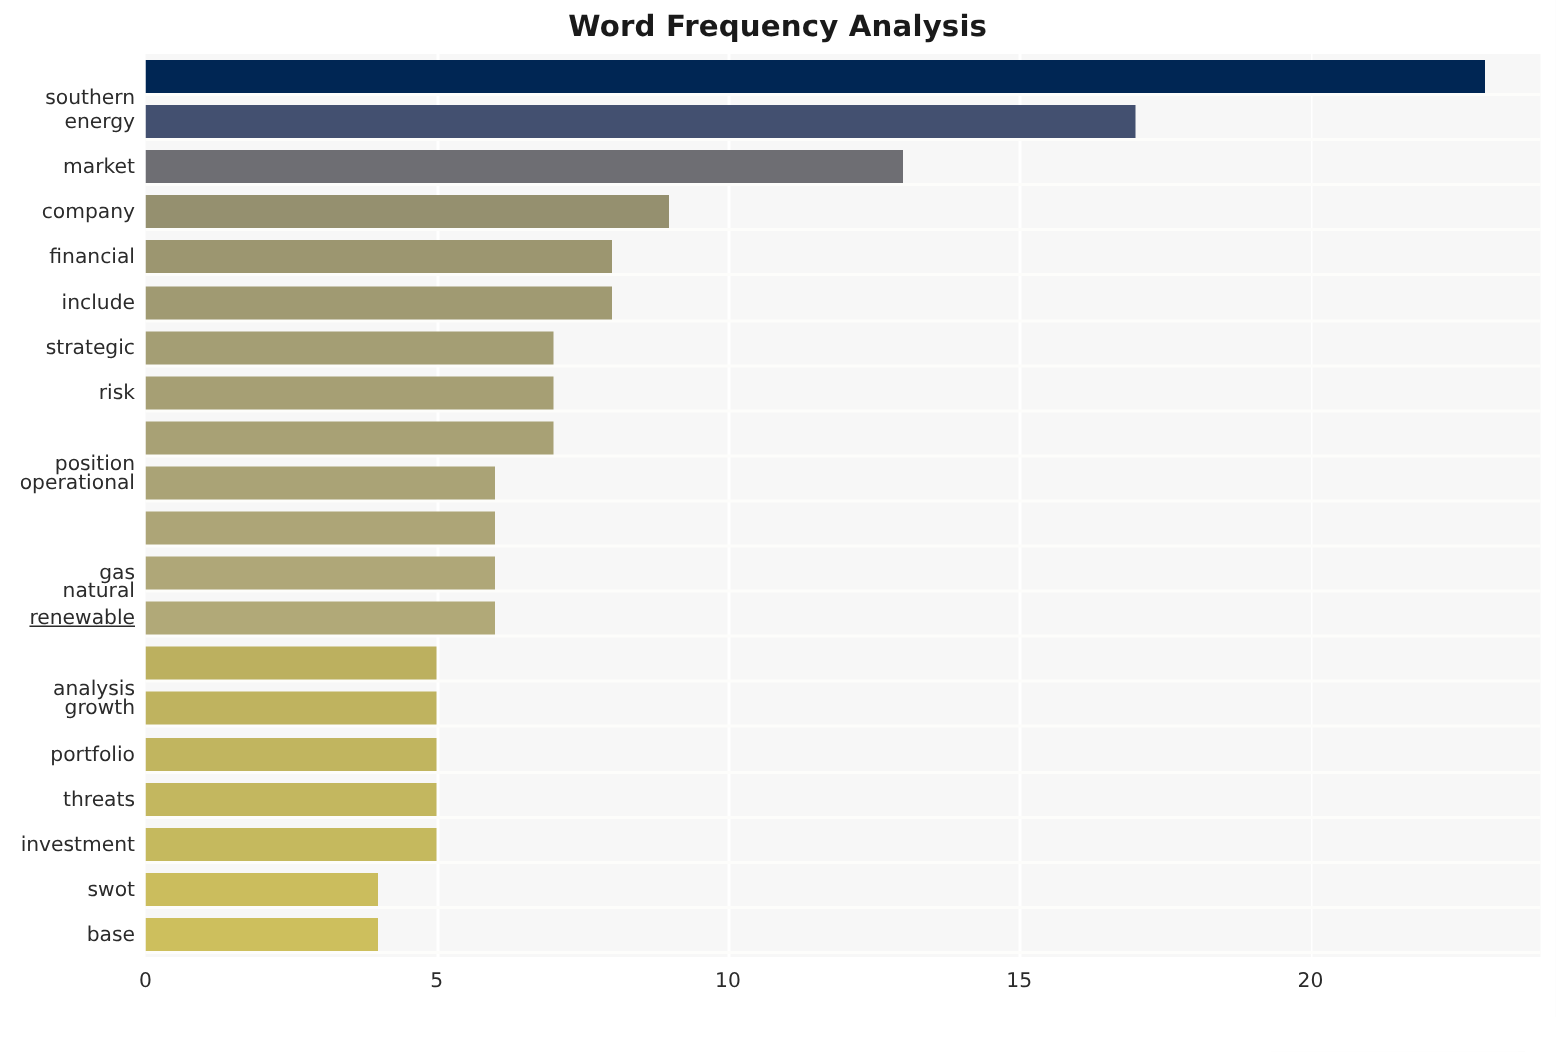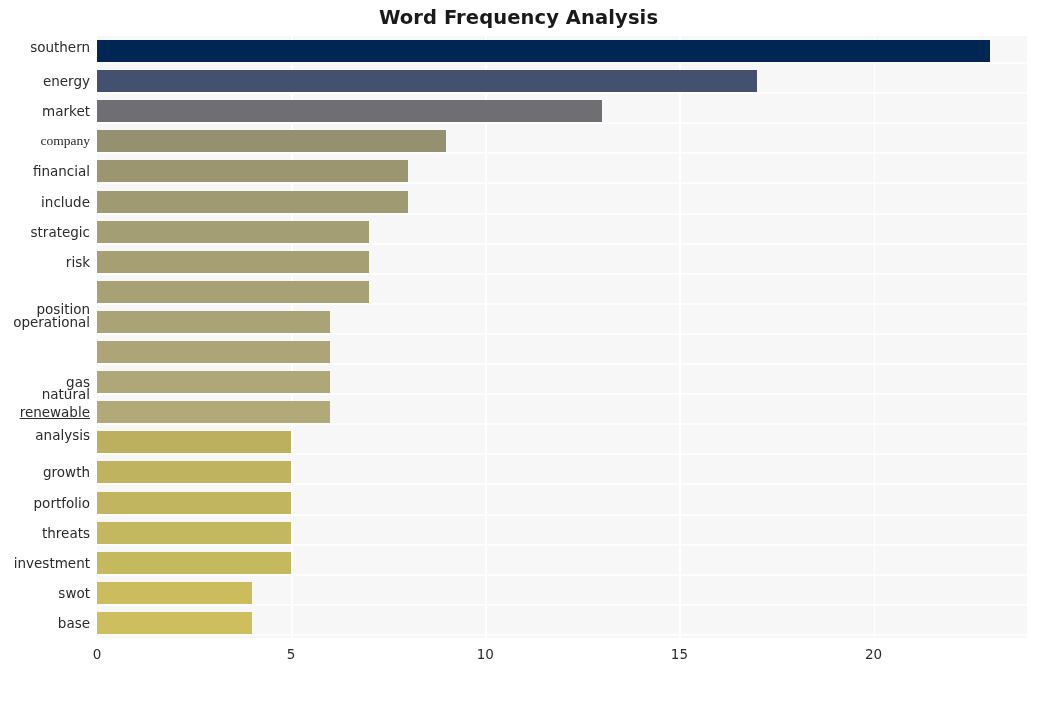--- a/index.html
+++ b/index.html
@@ -153,34 +153,34 @@
         <div class="bar" title="growth: 5" style="top: 425.45px; width: 194.154px; background: rgb(191, 179, 95);"></div>
         <div class="bar" title="portfolio: 5" style="top: 455.55px; width: 194.154px; background: rgb(193, 181, 95);"></div>
         <div class="bar" title="threats: 5" style="top: 485.65px; width: 194.154px; background: rgb(195, 183, 95);"></div>
         <div class="bar" title="investment: 5" style="top: 515.75px; width: 194.154px; background: rgb(197, 185, 94);"></div>
         <div class="bar" title="swot: 4" style="top: 545.85px; width: 155.324px; background: rgb(203, 189, 93);"></div>
         <div class="bar" title="base: 4" style="top: 575.95px; width: 155.324px; background: rgb(205, 191, 93);"></div>
       </div>
   </div>
 
   <div id="y-axis-labels">
-      <div class="y-label" style="top: 2px;">southern</div>
+      <div class="y-label" style="top: 20px;">southern</div>
       <div class="y-label" style="top: 36.15px;">energy</div>
       <div class="y-label" style="top: 66.25px;">market</div>
-      <div class="y-label" style="top: 96.35px; font-family: Liberation Serif, serif;">company</div>
+      <div class="y-label" style="top: 96.35px;">company</div>
       <div class="y-label" style="top: 126.45px;">financial</div>
       <div class="y-label" style="top: 156.55px; margin-left: 44px;">include</div>
       <div class="y-label" style="top: 186.65px;">strategic</div>
       <div class="y-label" style="top: 216.75px;">risk</div>
       <div class="y-label" style="top: 264px; padding-left: 33px;">position</div>
       <div class="y-label" style="top: 276.95px;">operational</div>
       <div class="y-label" style="top: 307.05px; margin-top: 42px;">natural</div>
       <div class="y-label" style="top: 337.15px;">gas</div>
       <div class="y-label" style="top: 367.25px; text-decoration: underline;">renewable</div>
-      <div class="y-label" style="top: 390px; text-align: right;">analysis</div>
+      <div class="y-label" style="top: 414px; text-align: right;">analysis</div>
       <div class="y-label" style="top: 427.45px;">growth</div>
       <div class="y-label" style="top: 457.55px;">portfolio</div>
       <div class="y-label" style="top: 487.65px;">threats</div>
       <div class="y-label" style="top: 517.75px;">investment</div>
       <div class="y-label" style="top: 547.85px;">swot</div>
       <div class="y-label" style="top: 577.95px;">base</div>
     </div>
 
   <div id="x-axis-labels">
       <div class="x-tick-label" style="left: 97px;">0</div>

